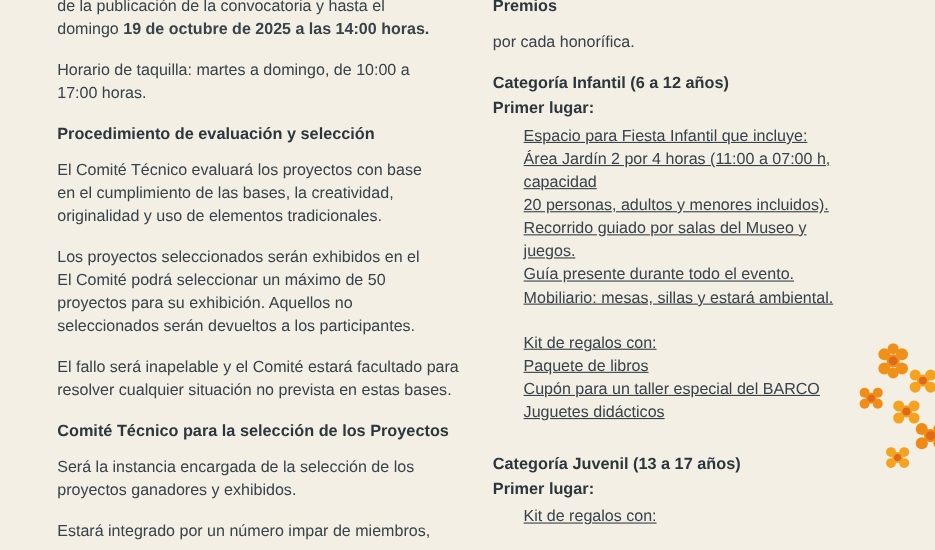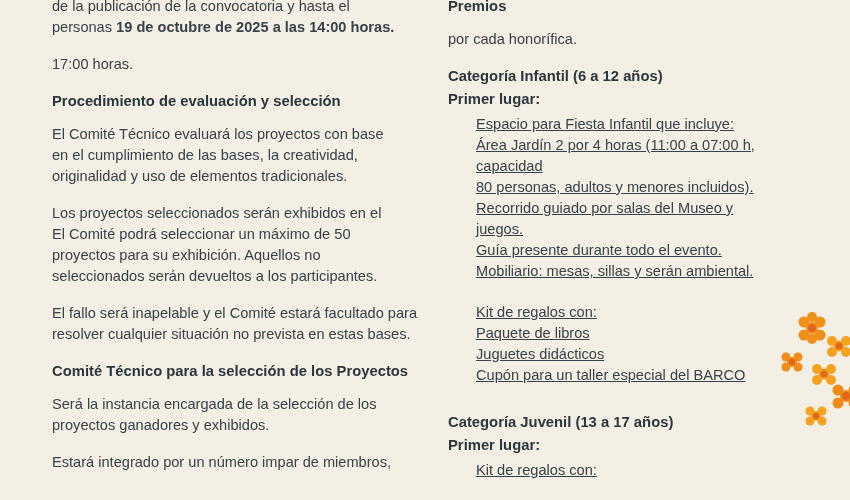--- a/index.html
+++ b/index.html
@@ -83,24 +83,25 @@
 </style>
 </head>
 <body>
 
 <div class="page">
 
   <div class="col col-left">
 
     <p class="blk clip-top">
       <span class="line">de la publicación de la convocatoria y hasta el</span>
-      <span class="line"><span>personas </span><span class="bold">19 de octubre de 2025 a las 14:00 horas.</span></span>
-    </p>
-
-    <p class="blk">
+      <span class="line"><span>domingo </span><span class="bold">19 de octubre de 2025 a las 14:00 horas.</span></span>
+    </p>
+
+    <p class="blk">
+      <span class="line">Horario de taquilla: martes a domingo, de 10:00 a</span>
       <span class="line">17:00 horas.</span>
     </p>
 
     <h2 class="h">Procedimiento de evaluación y selección</h2>
 
     <p class="blk">
       <span class="line">El Comité Técnico evaluará los proyectos con base</span>
       <span class="line">en el cumplimiento de las bases, la creatividad,</span>
       <span class="line">originalidad y uso de elementos tradicionales.</span>
     </p>
@@ -138,34 +139,34 @@
     <p class="blk">
       <span class="line">por cada honorífica.</span>
     </p>
 
     <h3 class="h sub">Categoría Infantil (6 a 12 años)</h3>
     <h3 class="h sub" style="margin-bottom:4px;">Primer lugar:</h3>
 
     <p class="blk indent nogap">
       <span class="line">Espacio para Fiesta Infantil que incluye:</span>
       <span class="line">Área Jardín 2 por 4 horas (11:00 a 07:00 h, capacidad</span>
-      <span class="line">80 personas, adultos y menores incluidos).</span>
+      <span class="line">20 personas, adultos y menores incluidos).</span>
       <span class="line">Recorrido guiado por salas del Museo y</span>
       <span class="line">juegos.</span>
       <span class="line">Guía presente durante todo el evento.</span>
-      <span class="line">Mobiliario: mesas, sillas y serán ambiental.</span>
+      <span class="line">Mobiliario: mesas, sillas y estará ambiental.</span>
     </p>
 
     <div class="spacer-20"></div>
 
     <p class="blk indent nogap">
       <span class="line">Kit de regalos con:</span>
       <span class="line">Paquete de libros</span>
+      <span class="line">Cupón para un taller especial del BARCO</span>
       <span class="line">Juguetes didácticos</span>
-      <span class="line">Cupón para un taller especial del BARCO</span>
     </p>
 
     <div class="spacer-26"></div>
 
     <h3 class="h sub">Categoría Juvenil (13 a 17 años)</h3>
     <h3 class="h sub" style="margin-bottom:4px;">Primer lugar:</h3>
 
     <p class="blk indent nogap">
       <span class="line">Kit de regalos con:</span>
 

